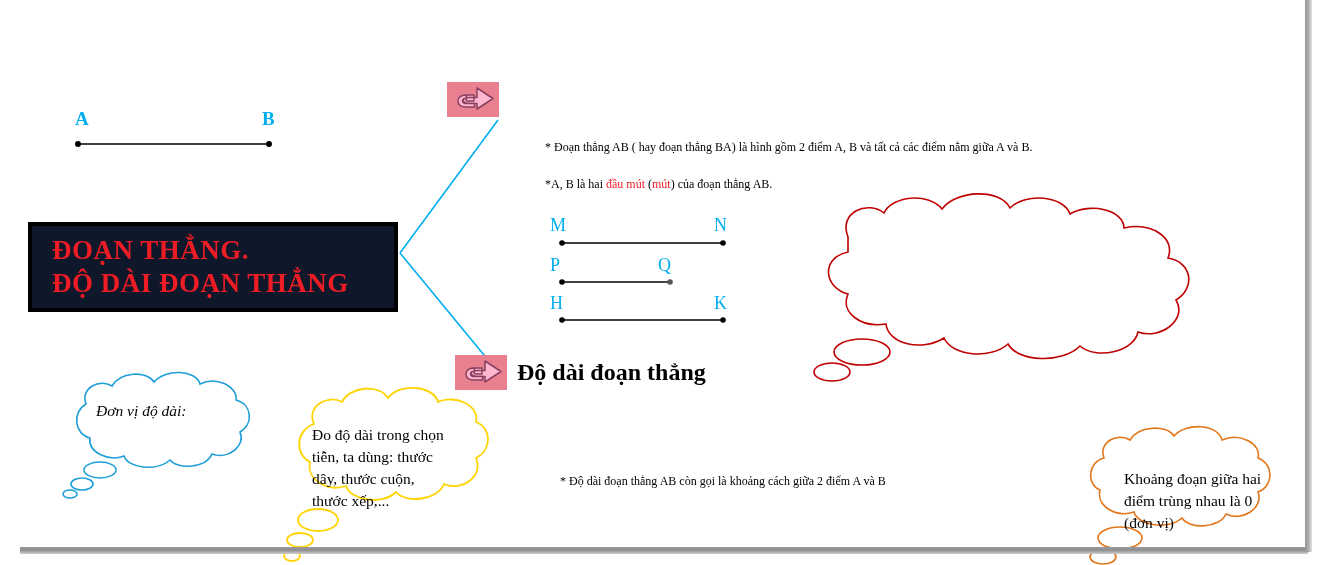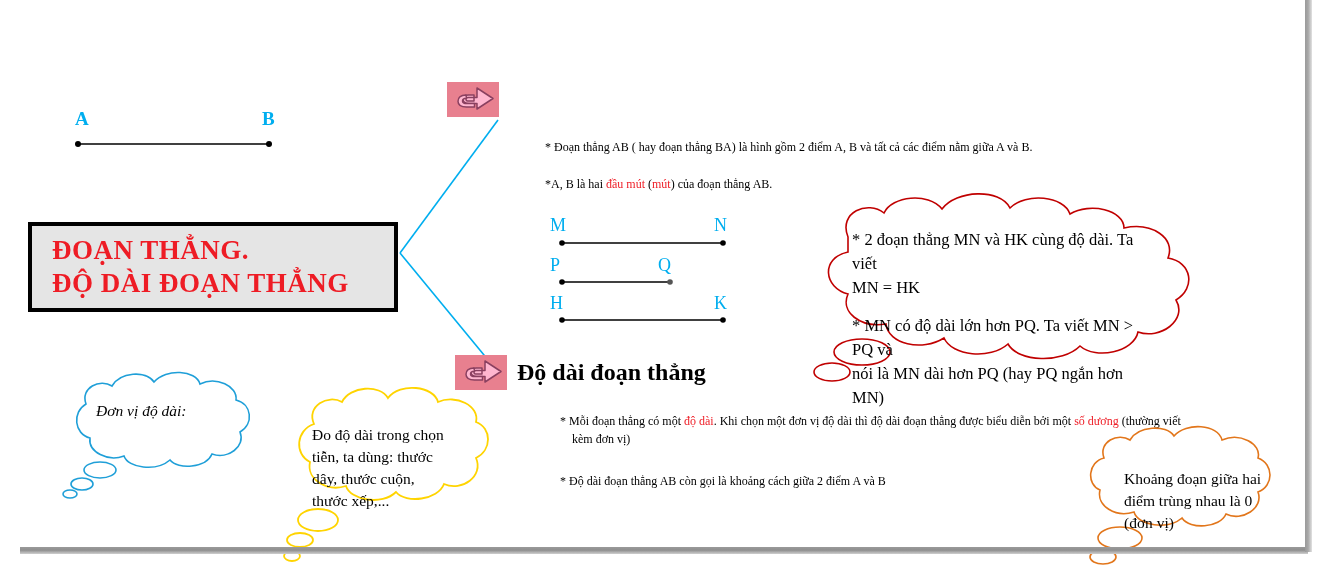--- a/index.html
+++ b/index.html
@@ -10,21 +10,21 @@
 
   
   .frame-bottom{position:absolute;left:20px;top:547px;width:1288px;height:7px;
       background:linear-gradient(180deg,#9a9a9a 0%,#8f8f8f 45%,#cfcfcf 100%);}
   .frame-right{position:absolute;left:1305px;top:0px;width:7px;height:552px;
       background:linear-gradient(90deg,#9a9a9a 0%,#a8a8a8 45%,#e2e2e2 100%);}
   .frame-right-white{position:absolute;left:1312px;top:0;width:19px;height:565px;background:#fff;}
 
   
   #title-box{position:absolute;left:28px;top:222px;width:370px;height:90px;
-      border:4px solid #000;background:#e5e5e5;box-sizing:border-box;
+      border:4px solid #000;background:#0f172a;box-sizing:border-box;
       display:flex;flex-direction:column;justify-content:center;padding-left:20px;}
   #title-box .tline{color:#ee1c25;font-weight:bold;font-size:27px;line-height:1.22;
       letter-spacing:.5px;white-space:nowrap;}
 
   
   .connector{position:absolute;left:0;top:0;width:1331px;height:565px;pointer-events:none;}
 
   
   .head{position:absolute;display:flex;align-items:center;gap:10px;}
   .head .glyph{width:52px;height:35px;background:#e8808f;position:relative;
@@ -112,23 +112,20 @@
   <div class="head" style="left:455px;top:355px;">
     <span class="glyph">
       <svg width="52" height="35" viewBox="0 0 52 35">
         <path d="M30 6 L46 16.5 L30 27 L30 21.5 L22 21.5 Q16 21.5 16 17 Q16 13 21.5 13 L27 13 L27 19 L20.5 19 Q19 19 19 17.2 Q19 15.6 21 15.6 L30 15.6 Z" fill="#ffb6cf" stroke="#8a4060" stroke-width="1.5" stroke-linejoin="round"></path>
         <path d="M19 13 Q11 13.4 11 19.3 Q11 25 19.5 25 L27.5 25 L27.5 21.6 L20 21.6 Q15.5 21.6 15.5 19 Q15.5 16.4 19.5 16.2 Z" fill="#ffb6cf" stroke="#8a4060" stroke-width="1.5" stroke-linejoin="round"></path>
       </svg>
     </span>
     <span class="htext">Độ dài đoạn thẳng</span>
   </div>
 
-  <div class="para" style="left:560px;top:412px;width:610px;text-indent:-12px;padding-left:12px;">
-    <span>* Mỗi đoạn thẳng có một </span><span class="red">độ dài</span><span>. Khi chọn một đơn vị độ dài thì độ dài đoạn thẳng được biểu diễn bởi một </span><span class="red">số dương</span><span> (thường viết kèm đơn vị)</span>
-  </div>
 
   <div class="para" style="left:560px;top:472px;width:580px;">
     <span>*  Độ dài đoạn thẳng AB còn gọi là khoảng cách giữa 2 điểm A và B</span>
   </div>
 
   <svg class="clouds">
 
     <g fill="none" stroke="#c00000" stroke-width="1.6">
       <path d="M848 237
                C 838 212, 868 200, 884 213
@@ -197,27 +194,20 @@
                C 1220 528, 1190 530, 1182 518
                C 1168 530, 1138 526, 1134 512
                C 1116 518, 1096 506, 1100 490
                C 1086 484, 1088 462, 1104 458
                Z"></path>
       <ellipse cx="1120" cy="538" rx="22" ry="11"></ellipse>
       <ellipse cx="1103" cy="557" rx="13" ry="7"></ellipse>
     </g>
   </svg>
 
-  <div class="cloudtext big" style="left:852px;top:228px;width:300px;">
-    <div>* 2 đoạn thẳng MN và HK cùng độ dài. Ta viết</div>
-    <div>MN = HK</div>
-    <div style="height:14px;"></div>
-    <div>* MN có độ dài lớn hơn PQ. Ta viết MN &gt; PQ và</div>
-    <div>nói là MN dài hơn PQ (hay PQ ngắn hơn MN)</div>
-  </div>
 
   <div class="cloudtext" style="left:96px;top:400px;width:170px;font-style:italic;">
     <div>Đơn vị độ dài:</div>
   </div>
 
   <div class="cloudtext" style="left:312px;top:424px;width:180px;">
     <div>Đo độ dài trong chọn</div>
     <div>tiễn, ta dùng: thước</div>
     <div>dây, thước cuộn,</div>
     <div>thước xếp,...</div>

